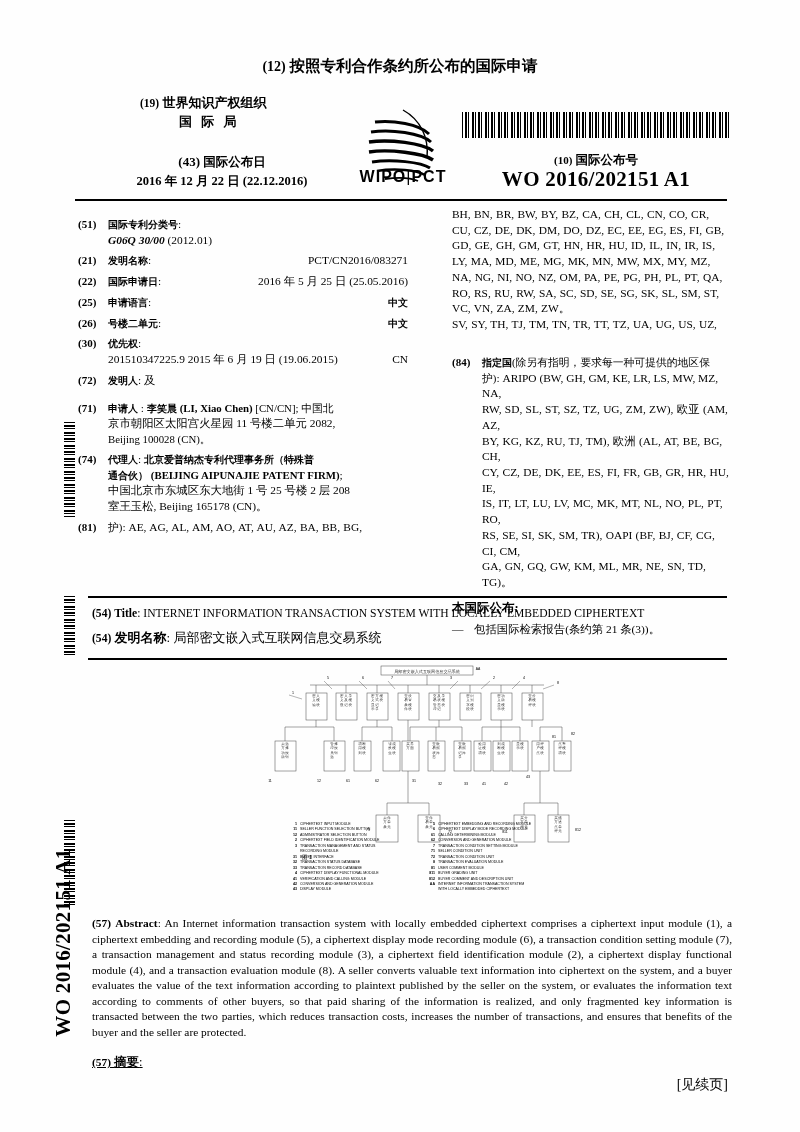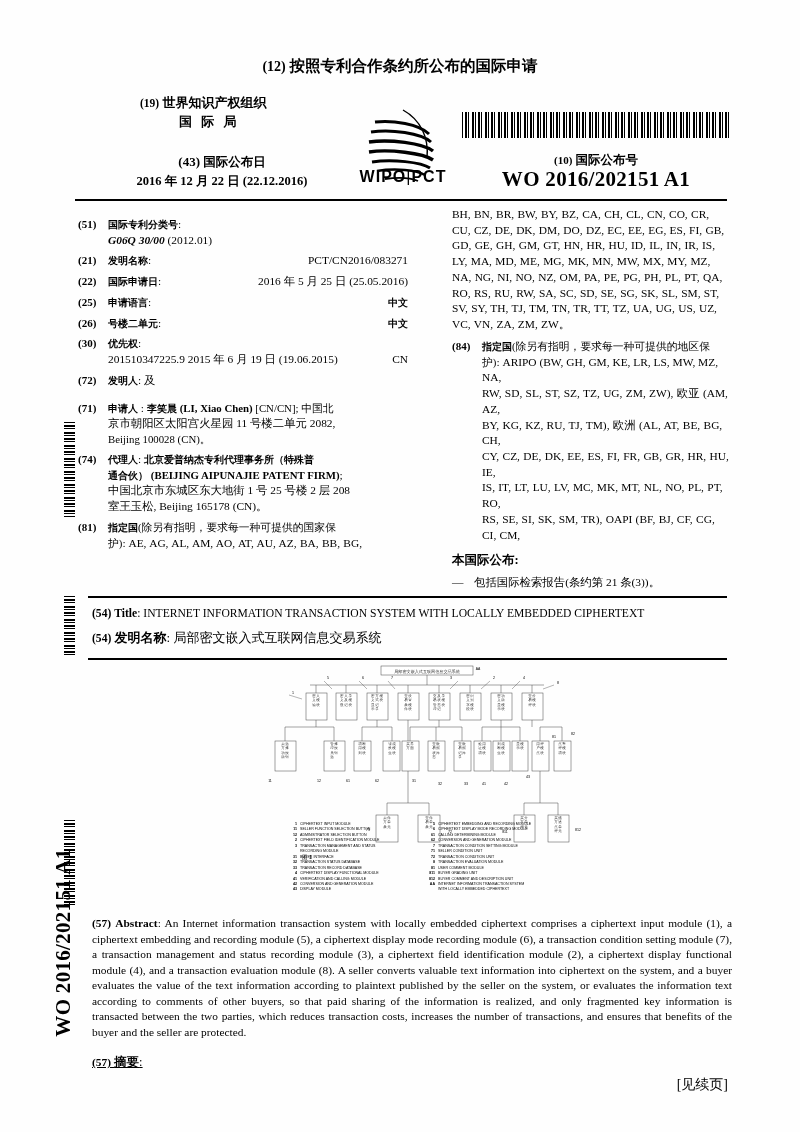--- a/index.html
+++ b/index.html
@@ -378,49 +378,49 @@
         <div><span class="lbl-cn">代理人</span><span>: </span><span class="lbl-cn">北京爱普纳杰专利代理事务所（特殊普</span></div>
         <div><span class="lbl-cn">通合伙）</span>  <span class="tiny" style="font-weight:bold">(BEIJING AIPUNAJIE PATENT FIRM)</span><span>;</span></div>
         <div>中国北京市东城区东大地街 1 号 25 号楼 2 层 208</div>
         <div>室王玉松, Beijing 165178 (CN)。</div>
       </div>
     </div>
 
     <div class="field">
       <div class="code">(81)</div>
       <div class="body">
-        <div><span class="lbl-cn">指定国</span><span class="tiny">(除另有指明，要求每一种可提供的国家保</span></div>
         <div><span class="tiny">护)</span><span>: </span><span class="codes">AE, AG, AL, AM, AO, AT, AU, AZ, BA, BB, BG,</span></div>
       </div>
     </div>
   </div>
 
   <div class="bib-right">
     <div id="codes81">
         <div class="codes">BH, BN, BR, BW, BY, BZ, CA, CH, CL, CN, CO, CR,</div>
         <div class="codes">CU, CZ, DE, DK, DM, DO, DZ, EC, EE, EG, ES, FI, GB,</div>
         <div class="codes">GD, GE, GH, GM, GT, HN, HR, HU, ID, IL, IN, IR, IS,</div>
         <div class="codes">LY, MA, MD, ME, MG, MK, MN, MW, MX, MY, MZ,</div>
         <div class="codes">NA, NG, NI, NO, NZ, OM, PA, PE, PG, PH, PL, PT, QA,</div>
         <div class="codes">RO, RS, RU, RW, SA, SC, SD, SE, SG, SK, SL, SM, ST,</div>
+        <div class="codes">VC, VN, ZA, ZM, ZW。</div>
         <div class="codes">SV, SY, TH, TJ, TM, TN, TR, TT, TZ, UA, UG, US, UZ,</div>
-        <div class="codes">VC, VN, ZA, ZM, ZW。</div>
-      </div>
-
-    <div class="field" style="margin-top:6px;">
+      </div>
+
+    <div class="field" style="margin-top:22px;">
       <div class="code">(84)</div>
       <div class="body">
         <div><span class="lbl-cn">指定国</span><span class="tiny">(除另有指明，要求每一种可提供的地区保</span></div>
         <div><span class="tiny">护)</span><span>: </span><span id="codes84first">ARIPO (BW, GH, GM, KE, LR, LS, MW, MZ, NA,</span></div>
         <div id="codes84">
             <div class="codes">RW, SD, SL, ST, SZ, TZ, UG, ZM, ZW), 欧亚 (AM, AZ,</div>
             <div class="codes">BY, KG, KZ, RU, TJ, TM), 欧洲 (AL, AT, BE, BG, CH,</div>
             <div class="codes">CY, CZ, DE, DK, EE, ES, FI, FR, GB, GR, HR, HU, IE,</div>
             <div class="codes">IS, IT, LT, LU, LV, MC, MK, MT, NL, NO, PL, PT, RO,</div>
             <div class="codes">RS, SE, SI, SK, SM, TR), OAPI (BF, BJ, CF, CG, CI, CM,</div>
+            <div class="codes">GA, GN, GQ, GW, KM, ML, MR, NE, SN, TD, TG)。</div>
           </div>
       </div>
     </div>
 
     <div class="pub-head"><span>本国际公布</span><span>:</span></div>
     <div class="pub-item">
       <span class="dash">—</span>
       <span>包括国际检索报告(条约第 21 条(3))。</span>
     </div>
   </div>

